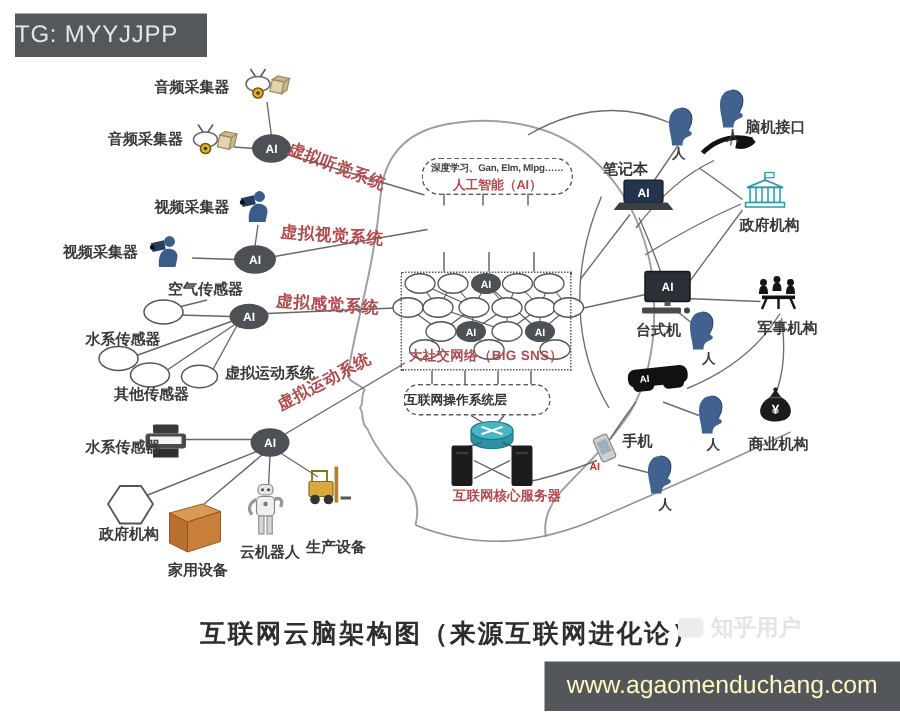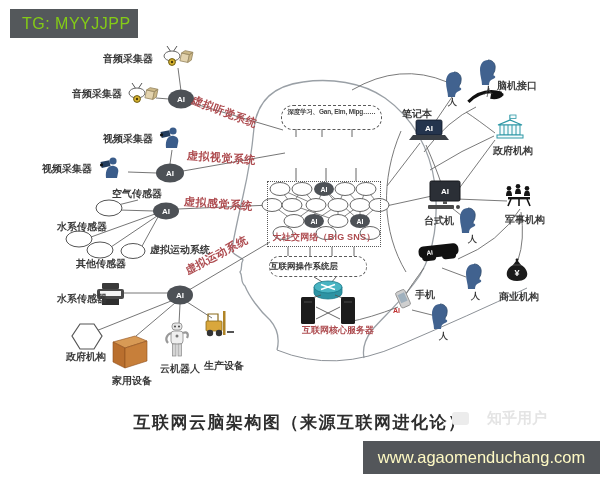--- a/index.html
+++ b/index.html
@@ -17,25 +17,25 @@
   .aibox .l2{font-size:8.5px;font-weight:bold;color:#ae4c50;margin-top:1px;}
   .bdbox{left:284px;top:137px;width:112px;height:31px;}
   .bdlabel{position:absolute;left:0;right:0;bottom:1px;text-align:center;font-size:9.5px;font-weight:bold;color:#ae4c50;}
   .dotsrow{position:absolute;left:5px;right:5px;height:3px;display:flex;justify-content:space-between;}
   .dotsrow i{display:block;width:3px;height:3px;background:#222;}
   .snsbox{left:267px;top:181px;width:114px;height:66px;}
   .snslabel{position:absolute;left:0;right:0;bottom:2px;text-align:center;font-size:9px;font-weight:bold;color:#ae4c50;letter-spacing:0.2px;}
   .osbox{left:269px;top:256px;width:98px;height:21px;border-radius:10px;display:flex;align-items:center;}
   .osbox span{font-size:8.5px;font-weight:bold;color:#333;}
   .corelabel{position:absolute;left:297px;top:324px;width:82px;text-align:center;font-size:9px;font-weight:bold;color:#ae4c50;}
-  .tgbox{position:absolute;left:10px;top:9px;width:128px;height:29px;background:#54585b;color:#84cc16;
-         display:flex;align-items:center;padding-left:12px;box-sizing:border-box;font-size:16px;letter-spacing:0.5px;}
+  .tgbox{position:absolute;left:10px;top:9px;width:128px;height:29px;background:#54585b;color:#e5e5e5;
+         display:flex;align-items:center;box-sizing:border-box;font-size:16px;letter-spacing:0.5px;}
   .caption{position:absolute;left:0;top:411px;width:600px;text-align:center;font-size:17px;font-weight:bold;
            color:#2e2e2e;letter-spacing:1.5px;}
-  .zhihu{position:absolute;left:452px;top:409px;display:flex;align-items:center;gap:18px;
+  .zhihu{position:absolute;left:452px;top:409px;display:flex;align-items:center;gap:5px;
          color:#e4e4e4;font-size:15px;font-weight:bold;}
   .zhihu .zi{display:inline-block;width:17px;height:13px;background:#ececec;border-radius:3px;}
   .sitebar{position:absolute;left:363px;top:441px;width:237px;height:33px;background:#53565a;color:#fef9c3;
            display:flex;align-items:center;justify-content:center;font-size:16.5px;}
 </style>
 </head>
 <body>
 
 <div class="canvas">
 
@@ -327,20 +327,21 @@
 
   <g transform="translate(395,293) rotate(-24)">
     <rect x="0" y="0" width="10" height="17" rx="2" fill="#cfcfcf" stroke="#8a8a8a" stroke-width="0.8"></rect>
     <rect x="1.5" y="3" width="7" height="9" fill="#9fb0bd"></rect>
   </g>
   <text x="393" y="313" font-size="7" font-weight="bold" fill="#c03030">AI</text>
 </svg>
 
 <div class="dbox aibox">
   <div class="l1">深度学习、Gan, Elm, Mlpg……</div>
+  <div class="l2">人工智能（AI）</div>
 </div>
 
 
 <div class="dotbox snsbox">
   <div class="snslabel">大社交网络（BIG SNS）</div>
 </div>
 
 <div class="dbox osbox">
   <span>互联网操作系统层</span>
 </div>

